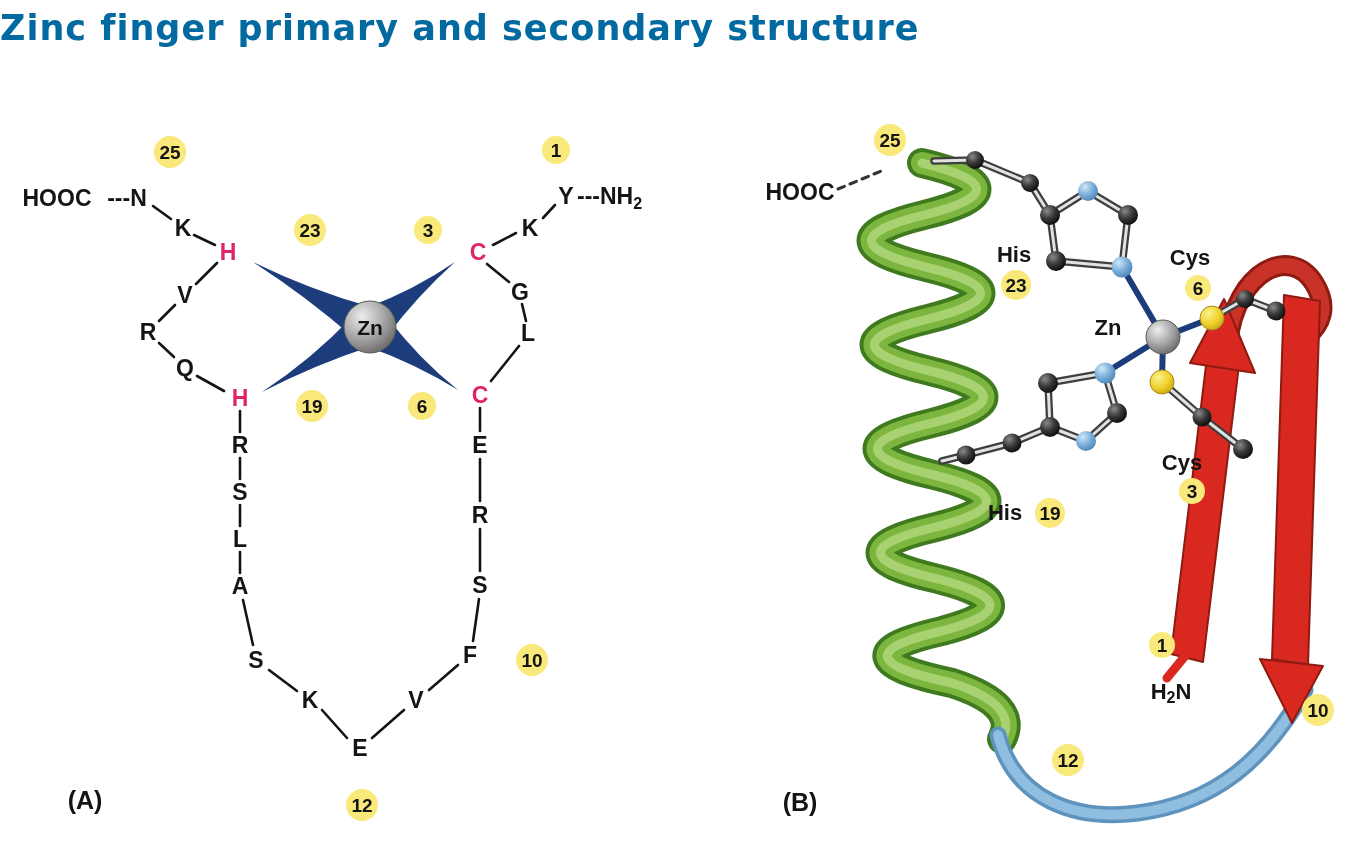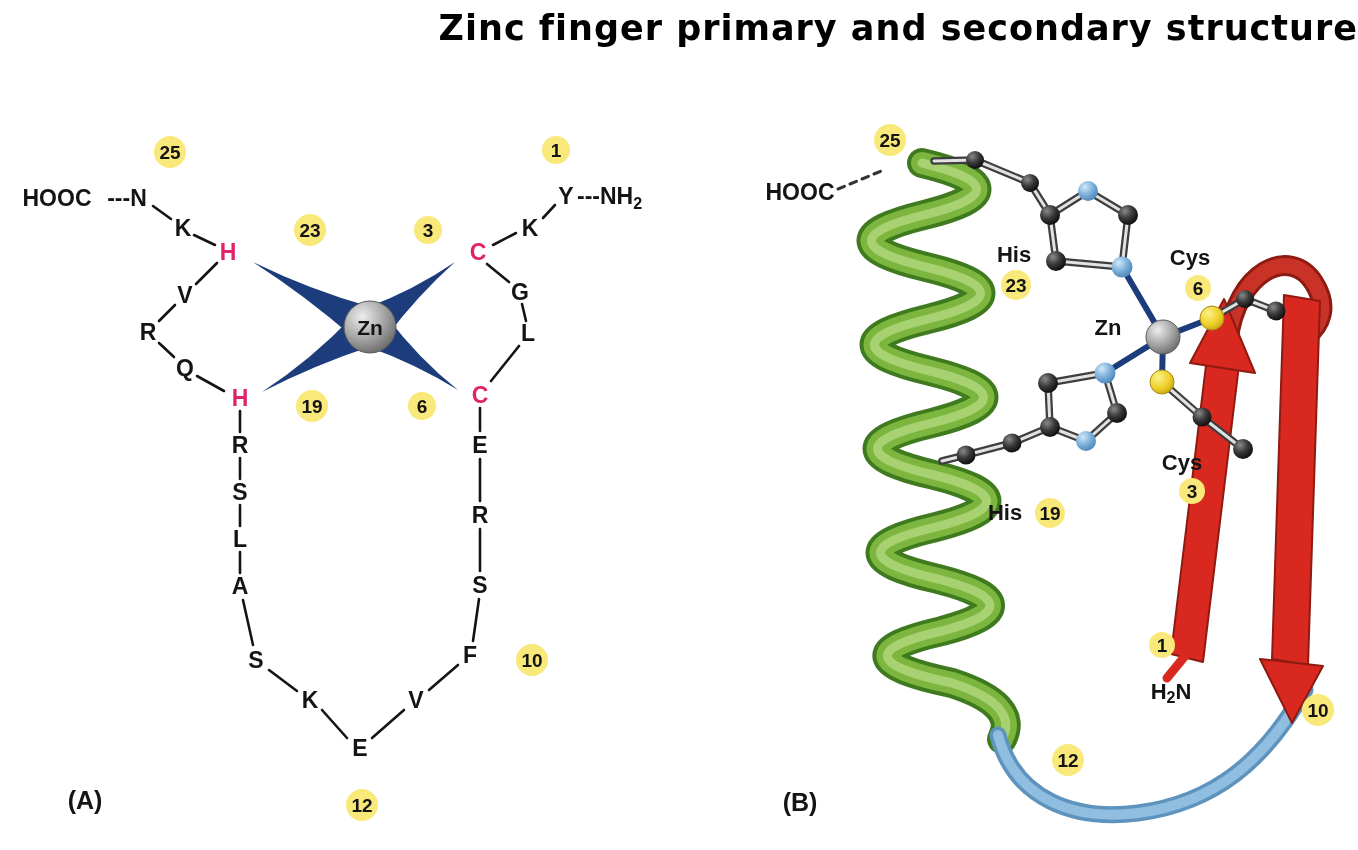--- a/index.html
+++ b/index.html
@@ -5,24 +5,24 @@
   html, body { margin: 0; padding: 0; background: #ffffff; }
   .figure {
     position: relative;
     width: 1358px; height: 850px;
     background: #ffffff;
     font-family: "Liberation Sans", sans-serif;
     overflow: hidden;
   }
   .title {
     position: absolute; top: 8px; left: 0; right: 0;
-    text-align: right;
+    text-align: left;
     font-family: "DejaVu Sans", sans-serif;
     font-size: 35px; font-weight: 600; letter-spacing: 1px;
-    color: #000000; margin: 0;
+    color: #0369a1; margin: 0;
   }
   svg text { font-family: "Liberation Sans", "DejaVu Sans", sans-serif; fill: #141414; }
   .ctr { text-anchor: middle; dominant-baseline: central; }
   .residue { font-size: 23px; font-weight: bold; }
   .pink { fill: var(--residue-pink, #E0246A); }
   .terminus { font-size: 23px; font-weight: bold; }
   .sub { font-size: 16px; font-weight: bold; }
   .badge { fill: var(--badge-yellow, #F9E87A); }
   .badge-t { font-size: 19px; font-weight: bold; }
   .panel-label { font-size: 25px; font-weight: bold; }

